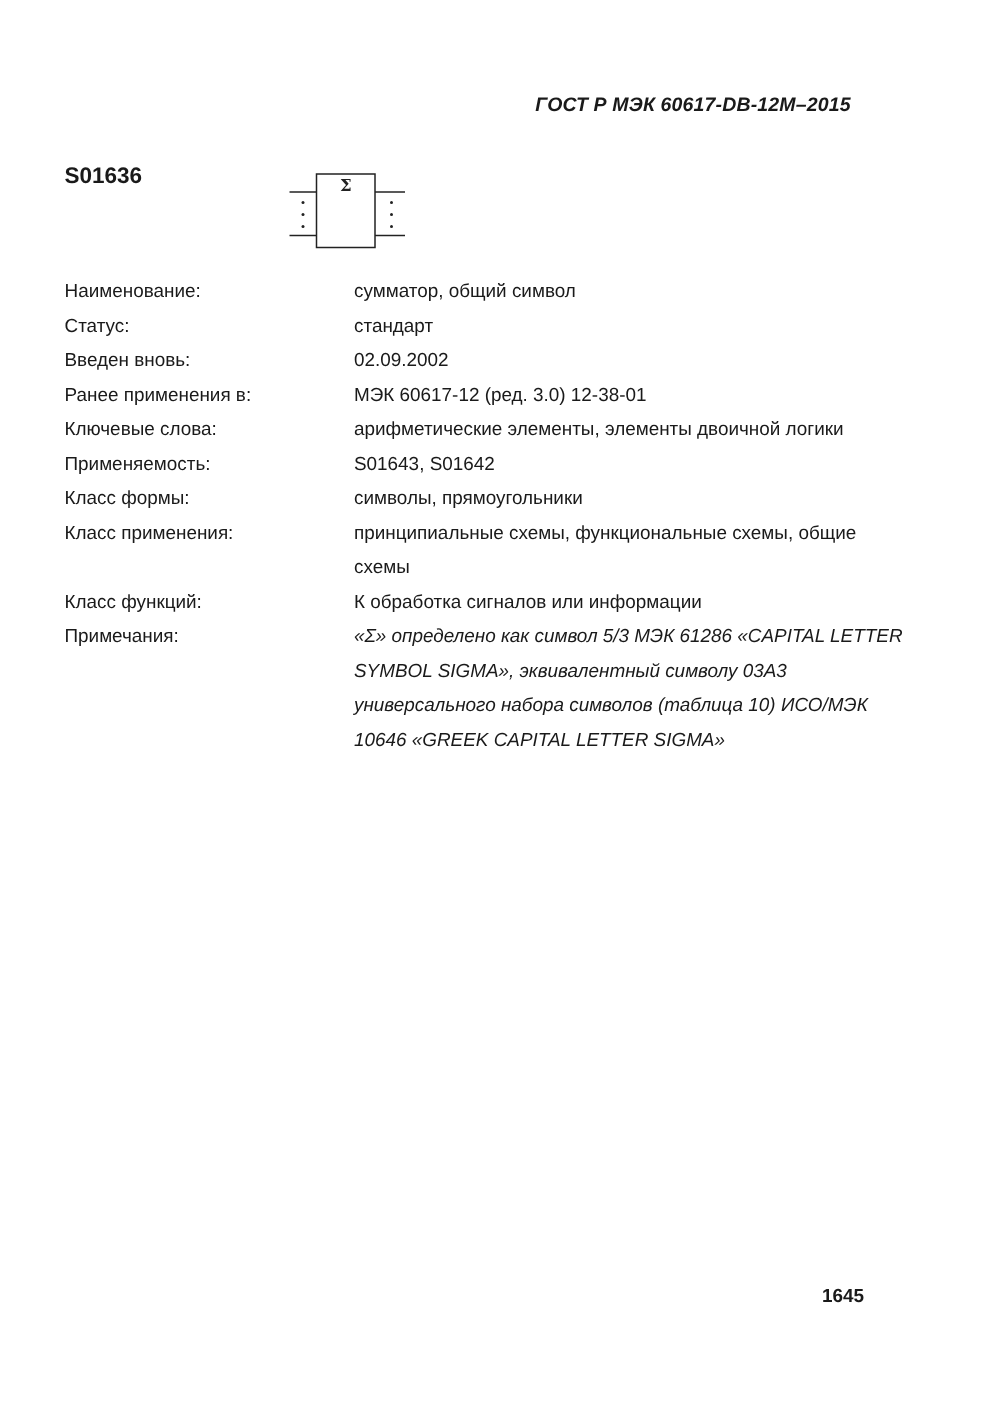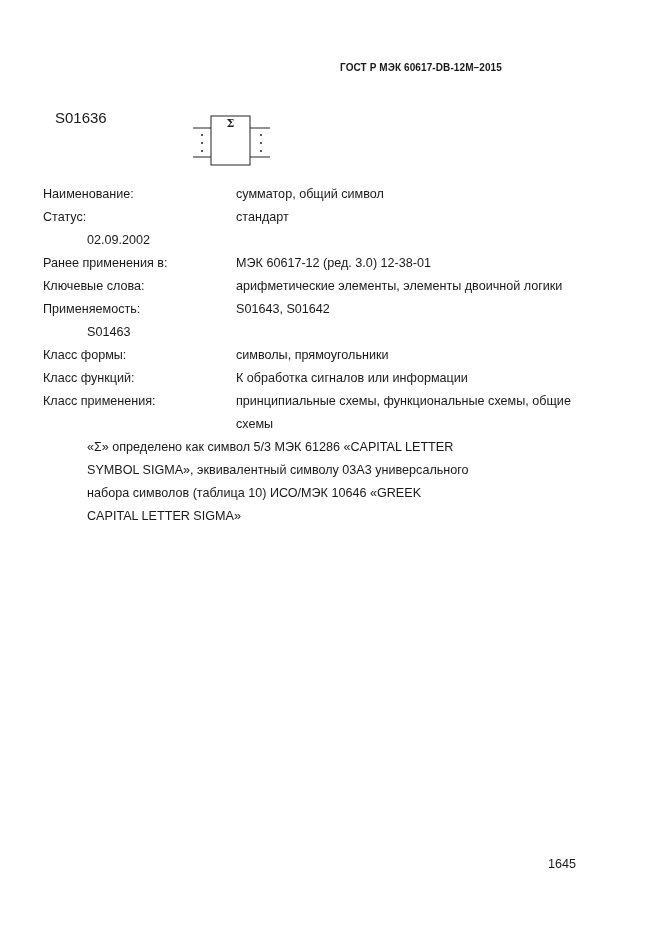--- a/index.html
+++ b/index.html
@@ -1,32 +1,32 @@
 <!DOCTYPE html>
 <html><head>
   <meta charset="utf-8">
   <style>
     html, body { margin: 0; padding: 0; background: #ffffff; }
     body {
       width: 661px; height: 936px; position: relative; overflow: hidden;
       font-family: "Liberation Sans", "DejaVu Sans", sans-serif; color: #1a1a1a;
     }
     .header {
-      position: absolute; left: 340px; top: 62px; width: 244px; text-align: left;
-      font-weight: bold; font-size: 10px; letter-spacing: 0.1px;
+      position: absolute; left: 340px; top: 62px; width: 244px; text-align: center;
+      font-weight: bold; font-size: 13px; letter-spacing: 0.1px; font-style: italic;
     }
     .code {
-      position: absolute; left: 43px; top: 109px; font-weight: normal; font-size: 15px; margin-left: 12px;
+      position: absolute; left: 43px; top: 109px; font-weight: bold; font-size: 15px;
     }
     .symbol { position: absolute; left: 190px; top: 112px; width: 84px; height: 56px; }
     .table { position: absolute; left: 43px; top: 183px; width: 560px; }
     .row { display: flex; font-size: 12.6px; line-height: 23px; }
     .label { width: 149px; flex-shrink: 0; }
     .value { width: 380px; margin-left: 44px; }
-    .page-number { position: absolute; left: 548px; top: 857px; font-size: 12.6px; }
+    .page-number { position: absolute; left: 548px; top: 857px; font-size: 12.6px; font-weight: bold; }
   </style>
 </head>
 <body>
 
 <div class="header">ГОСТ Р МЭК 60617-DB-12М–2015</div>
 
 <div class="code">S01636</div>
 
 <svg class="symbol" viewBox="0 0 84 56" width="84" height="56">
   <rect x="21" y="4" width="39" height="49" fill="none" stroke="#222" stroke-width="1"></rect>
@@ -46,49 +46,50 @@
 <div class="table">
   <div class="row">
     <div class="label">Наименование:</div>
     <div class="value">сумматор, общий символ</div>
   </div>
   <div class="row">
     <div class="label">Статус:</div>
     <div class="value">стандарт</div>
   </div>
   <div class="row">
+    <div class="label">Введен вновь:</div>
     <div class="value">02.09.2002</div>
   </div>
   <div class="row">
     <div class="label">Ранее применения в:</div>
     <div class="value">МЭК 60617-12 (ред. 3.0) 12-38-01</div>
   </div>
   <div class="row">
     <div class="label">Ключевые слова:</div>
     <div class="value">арифметические элементы, элементы двоичной логики</div>
   </div>
   <div class="row">
     <div class="label">Применяемость:</div>
     <div class="value">S01643, S01642</div>
   </div>
   <div class="row">
-    <div class="value">S01463</div>
   </div>
   <div class="row">
   </div>
   <div class="row">
     <div class="label">Класс формы:</div>
     <div class="value">символы, прямоугольники</div>
   </div>
   <div class="row">
+    <div class="label">Класс применения:</div>
+    <div class="value" style="width:370px;">принципиальные схемы, функциональные схемы, общие схемы</div>
+  </div>
+  <div class="row">
     <div class="label">Класс функций:</div>
     <div class="value">К обработка сигналов или информации</div>
   </div>
   <div class="row">
-    <div class="label">Класс применения:</div>
-    <div class="value" style="width:370px;">принципиальные схемы, функциональные схемы, общие схемы</div>
-  </div>
-  <div class="row">
-    <div class="value" style="width:385px;">«Σ» определено как символ 5/3 МЭК 61286 «CAPITAL LETTER SYMBOL SIGMA», эквивалентный символу 03A3 универсального набора  символов (таблица 10) ИСО/МЭК 10646 «GREEK CAPITAL LETTER SIGMA»</div>
+    <div class="label">Примечания:</div>
+    <div class="value" style="width:385px;font-style:italic;">«Σ» определено как символ 5/3 МЭК 61286 «CAPITAL LETTER SYMBOL SIGMA», эквивалентный символу 03A3 универсального набора  символов (таблица 10) ИСО/МЭК 10646 «GREEK CAPITAL LETTER SIGMA»</div>
   </div>
 </div>
 
 <div class="page-number">1645</div>
 
 </body></html>

